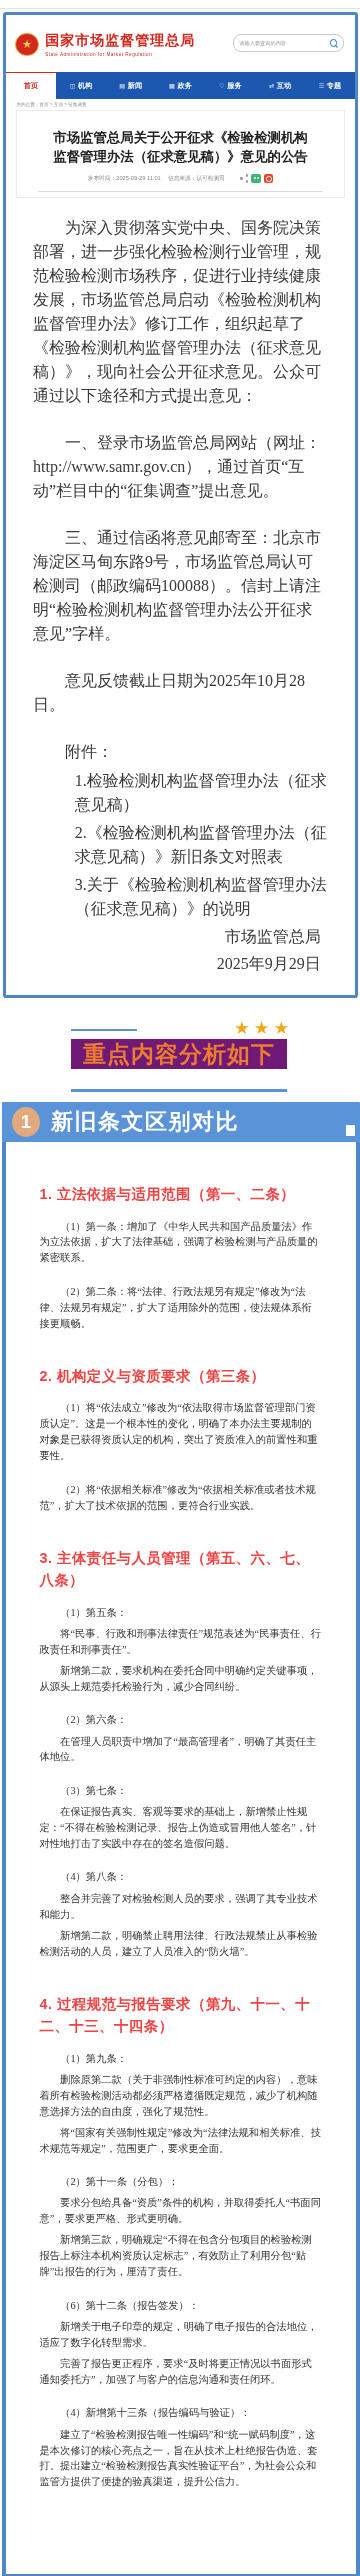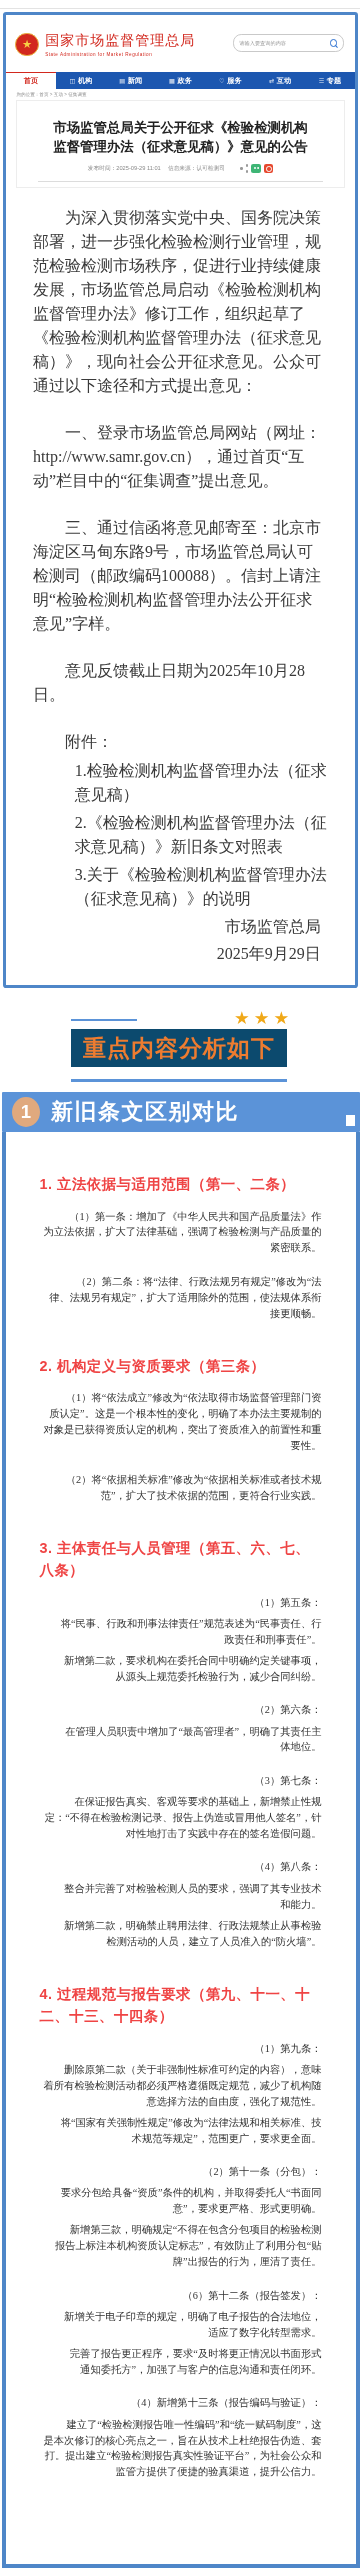--- a/index.html
+++ b/index.html
@@ -5,27 +5,27 @@
   html,body{margin:0;padding:0;background:#fff;}
   .page{width:361px;margin:0 auto;background:#fff;font-family:"Liberation Sans","DejaVu Sans",sans-serif;color:#333;}
   .top-hairline{height:7.7px;border-bottom:0.5px solid #e3e3e3;}
 
   
   .card1{margin:3.1px 3.1px 0 3.1px;border:3.6px solid #4e86c8;border-radius:3.1px;background:#fff;overflow:hidden;}
   .site-head{padding:7.2px 9.3px 0 9.3px;}
   .logo-row{display:flex;align-items:center;position:relative;height:45px;}
   .emblem{width:21.6px;height:21.6px;border-radius:50%;background:#d2281e;border:1.5px solid #e9b23a;display:flex;align-items:center;justify-content:center;color:#f7d045;font-size:11.3px;flex:0 0 auto;}
   .logo-text{margin-left:6.2px;}
-  .logo-cn{color:#d2281e;font-weight:normal;font-size:14px;letter-spacing:1px;}
+  .logo-cn{color:#d2281e;font-weight:bold;font-size:14px;letter-spacing:1px;}
   .logo-en{color:#d2281e;font-size:4.6px;letter-spacing:0.5px;margin-top:1.5px;}
   .search-pill{position:absolute;right:2.1px;top:12.4px;width:98px;height:15.5px;border:0.5px solid #c9c9c9;border-radius:8.2px;display:flex;align-items:center;justify-content:space-between;padding:0 5.2px;background:#fff;}
   .search-ph{color:#9a9a9a;font-size:5.2px;}
   .mag{width:5.7px;height:5.7px;border:1px solid #2a6fd0;border-radius:50%;position:relative;flex:0 0 auto;}
   .mag:after{content:"";position:absolute;width:1px;height:3.1px;background:#2a6fd0;transform:rotate(-45deg);left:5.2px;top:4.6px;}
-  .mainnav{display:flex;background:#1c57b0;height:17px;margin:5.2px -9.3px 0 -9.3px;align-items:stretch;}
+  .mainnav{display:flex;background:#1c57b0;height:27px;margin:5.2px -9.3px 0 -9.3px;align-items:stretch;}
   .nav-item{flex:1;display:flex;align-items:center;justify-content:center;color:#fff;font-size:7.2px;font-weight:bold;gap:2.6px;cursor:pointer;}
   .nav-item .nav-ic{font-size:6.2px;font-weight:normal;opacity:.9;}
   .nav-item.active{background:#fff;color:#d2281e;border-top:1.5px solid #d2281e;}
   .crumb{font-size:4.6px;color:#8a8a8a;padding:3.1px 0 2.1px 1px;margin:0 0;}
   .art-zone{border:0.5px solid #ededed;margin:1px 1px 0 1px;padding:14.4px 15.5px 5.2px 15.5px;}
   .art-title{font-size:13.4px;line-height:1.45;font-weight:bold;color:#222;text-align:center;margin:2.1px 15.5px 7.2px 15.5px;font-family:"Liberation Serif","DejaVu Serif",serif;}
   .meta{display:flex;justify-content:center;align-items:center;gap:7.2px;font-size:5.7px;color:#8a8a8a;}
   .share{display:flex;gap:3.1px;align-items:center;margin-left:8.2px;}
   .sh-node{width:8.2px;height:8.2px;position:relative;}
   .sh-node i{position:absolute;width:2.6px;height:2.6px;border-radius:50%;background:#9a9a9a;}
@@ -40,36 +40,36 @@
   .art-body p{margin:0 0 23px 0;text-indent:2em;}
   .art-body p.attach-label{margin-bottom:5.2px;}
   .art-body p.attach{text-indent:0;margin:0 0 4.1px 2.6em;line-height:1.5;}
   .art-body p.sig{text-indent:0;text-align:right;margin:0 7.2px 3.1px 0;}
   .art-body p.sig:first-of-type{margin-top:15.5px;}
 
   
   .banner{position:relative;height:82px;margin-top:15.5px;}
   .banner .line-left{position:absolute;left:71px;top:15.5px;width:66px;height:2.6px;background:#5b93d8;}
   .banner .stars{position:absolute;left:234px;top:5.2px;color:#f0a818;font-size:17.5px;letter-spacing:4.1px;}
-  .banner-box{position:absolute;left:71px;top:26px;width:216px;height:38px;background:#0c4a6e;display:flex;align-items:center;justify-content:center;}
+  .banner-box{position:absolute;left:71px;top:26px;width:216px;height:30px;background:#701a75;display:flex;align-items:center;justify-content:center;}
   .banner-box span{color:#ed7c30;font-size:23px;font-weight:bold;letter-spacing:1px;}
   .banner .line-bottom{position:absolute;left:71px;top:76px;width:216px;height:2.6px;background:#5b93d8;}
 
   
   .sec{margin:7.2px 1.5px 0 1.5px;}
   .sec-bar{background:#5b93d8;height:40px;display:flex;align-items:center;position:relative;border-radius:1px;}
   .sec-num{width:28px;height:30px;border-radius:50%;background:#e0a97e;color:#fff;font-size:18.5px;font-weight:bold;display:flex;align-items:center;justify-content:center;margin-left:10.3px;flex:0 0 auto;}
   .sec-title{color:#fff;font-size:22px;font-weight:bold;margin-left:11.3px;letter-spacing:1.5px;}
   .sec-sq{position:absolute;right:4.1px;bottom:6.2px;width:9.8px;height:10.8px;background:#fff;}
   .sec-card{border:4.1px solid #4e86c8;border-top:none;background:#fff;}
 
   .analysis{padding:26px 34px 31px 34px;font-family:"Liberation Serif","DejaVu Serif",serif;font-size:10.3px;line-height:1.55;color:#333;min-height:1432px;box-sizing:border-box;}
   .analysis h3{color:#ef4444;font-size:14.4px;margin:33px 0 13.4px 0;font-family:Liberation Sans, sans-serif;letter-spacing:0.5px;}
   .analysis .grp:first-child h3{margin-top:14.4px;}
-  .analysis p{margin:0 0 5.2px 0;text-indent:2em;text-align:right;}
+  .analysis p{margin:0 0 5.2px 0;text-indent:2em;}
   .analysis p.gap{margin-top:17.5px;}
 </style>
 </head>
 <body>
 
 <div class="page">
   <div class="top-hairline"></div>
 
   <section class="card1">
     <div class="site-head">

